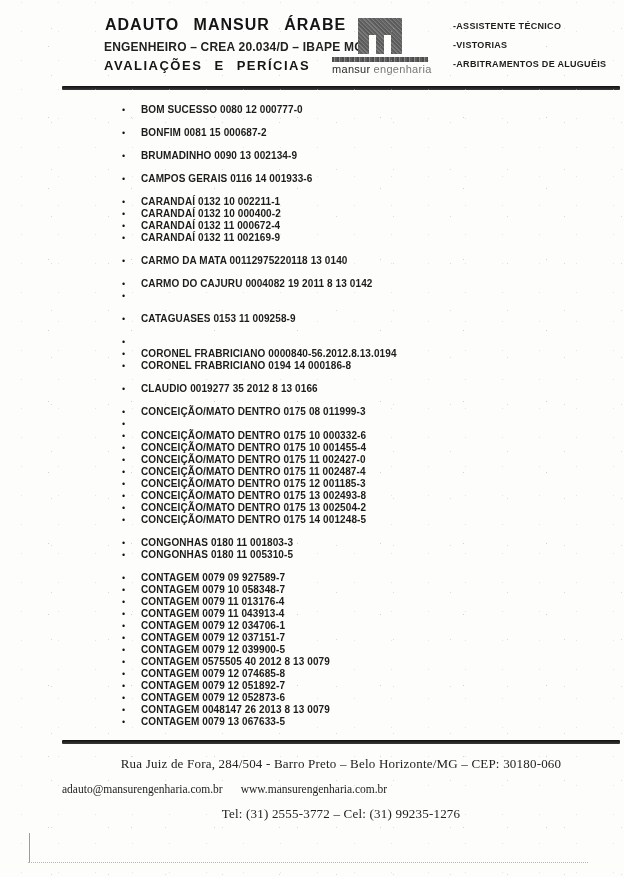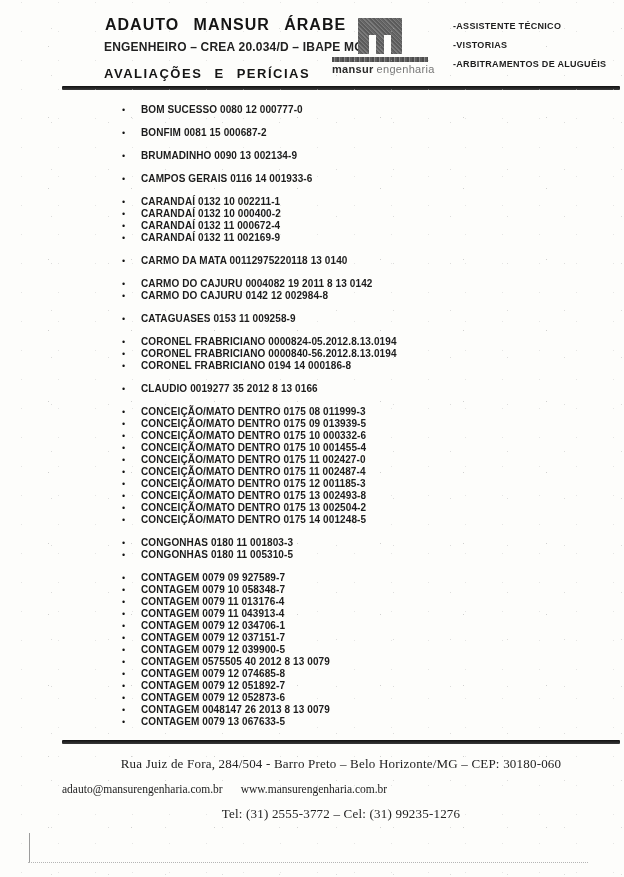--- a/index.html
+++ b/index.html
@@ -32,38 +32,37 @@
     color:#151515;
   }
   .hdr-cred{
     position:absolute;left:104px;top:40px;
     font-size:12px;font-weight:bold;letter-spacing:.2px;color:#222;
   }
   .hdr-sub{
     position:absolute;left:104px;top:58px;
     font-size:13px;font-weight:bold;letter-spacing:1.5px;word-spacing:7px;
     color:#151515;
-    margin-top:8px;
   }
   
   .logo{position:absolute;left:332px;top:18px;width:96px;text-align:center;}
   .logo-mark{
     position:relative;margin:0 auto;width:44px;height:36px;
     background:
       repeating-linear-gradient(45deg,#5a5a5a 0 1px,#7b7b7b 1px 2px,#666 2px 3px);
   }
   .logo-slit{position:absolute;bottom:0;width:7px;height:19px;background:#fdfdfb;}
   .logo-slit.s1{left:11px;}
   .logo-slit.s2{left:26px;}
   .logo-band{
     margin-top:3px;height:5px;width:96px;
     background:repeating-linear-gradient(90deg,#4d4d4d 0 2px,#8a8a8a 2px 3px,#5e5e5e 3px 5px);
   }
   .logo-text{margin-top:1px;font-size:11px;white-space:nowrap;}
-  .logo-text .b{font-weight:bold;color:#2a2a2a;letter-spacing:.3px;}
+  .logo-text .b{font-weight:normal;color:#2a2a2a;letter-spacing:.3px;}
   .logo-text .l{color:#777;letter-spacing:.3px;text-align:center;}
   
   .services{position:absolute;left:453px;top:21px;width:165px;}
   .service{
     font-size:9px;font-weight:bold;letter-spacing:.3px;color:#1d1d1d;
     margin-bottom:9px;white-space:nowrap;
   }
   
   .rule{position:absolute;left:62px;width:558px;height:4px;background:linear-gradient(#101010,#3a3a3a);border-radius:1px;}
   .rule.top{top:86px;}
@@ -166,33 +165,31 @@
           <span class="item-text">CARMO DA MATA 00112975220118 13 0140</span>
         </div>
       </div>
       <div class="group">
         <div class="row">
           <span class="bullet">•</span>
           <span class="item-text">CARMO DO CAJURU 0004082 19 2011 8 13 0142</span>
         </div>
         <div class="row">
           <span class="bullet">•</span>
-          <span class="item-text">CARMO DO CAJURU 0142 12 002984-8</span>
         </div>
       </div>
       <div class="group">
         <div class="row">
           <span class="bullet">•</span>
           <span class="item-text">CATAGUASES 0153 11 009258-9</span>
         </div>
       </div>
       <div class="group">
         <div class="row">
           <span class="bullet">•</span>
-          <span class="item-text">CORONEL FRABRICIANO 0000824-05.2012.8.13.0194</span>
         </div>
         <div class="row">
           <span class="bullet">•</span>
           <span class="item-text">CORONEL FRABRICIANO 0000840-56.2012.8.13.0194</span>
         </div>
         <div class="row">
           <span class="bullet">•</span>
           <span class="item-text">CORONEL FRABRICIANO 0194 14 000186-8</span>
         </div>
       </div>
@@ -202,21 +199,20 @@
           <span class="item-text">CLAUDIO 0019277 35 2012 8 13 0166</span>
         </div>
       </div>
       <div class="group">
         <div class="row">
           <span class="bullet">•</span>
           <span class="item-text">CONCEIÇÃO/MATO DENTRO 0175 08 011999-3</span>
         </div>
         <div class="row">
           <span class="bullet">•</span>
-          <span class="item-text">CONCEIÇÃO/MATO DENTRO 0175 09 013939-5</span>
         </div>
         <div class="row">
           <span class="bullet">•</span>
           <span class="item-text">CONCEIÇÃO/MATO DENTRO 0175 10 000332-6</span>
         </div>
         <div class="row">
           <span class="bullet">•</span>
           <span class="item-text">CONCEIÇÃO/MATO DENTRO 0175 10 001455-4</span>
         </div>
         <div class="row">

